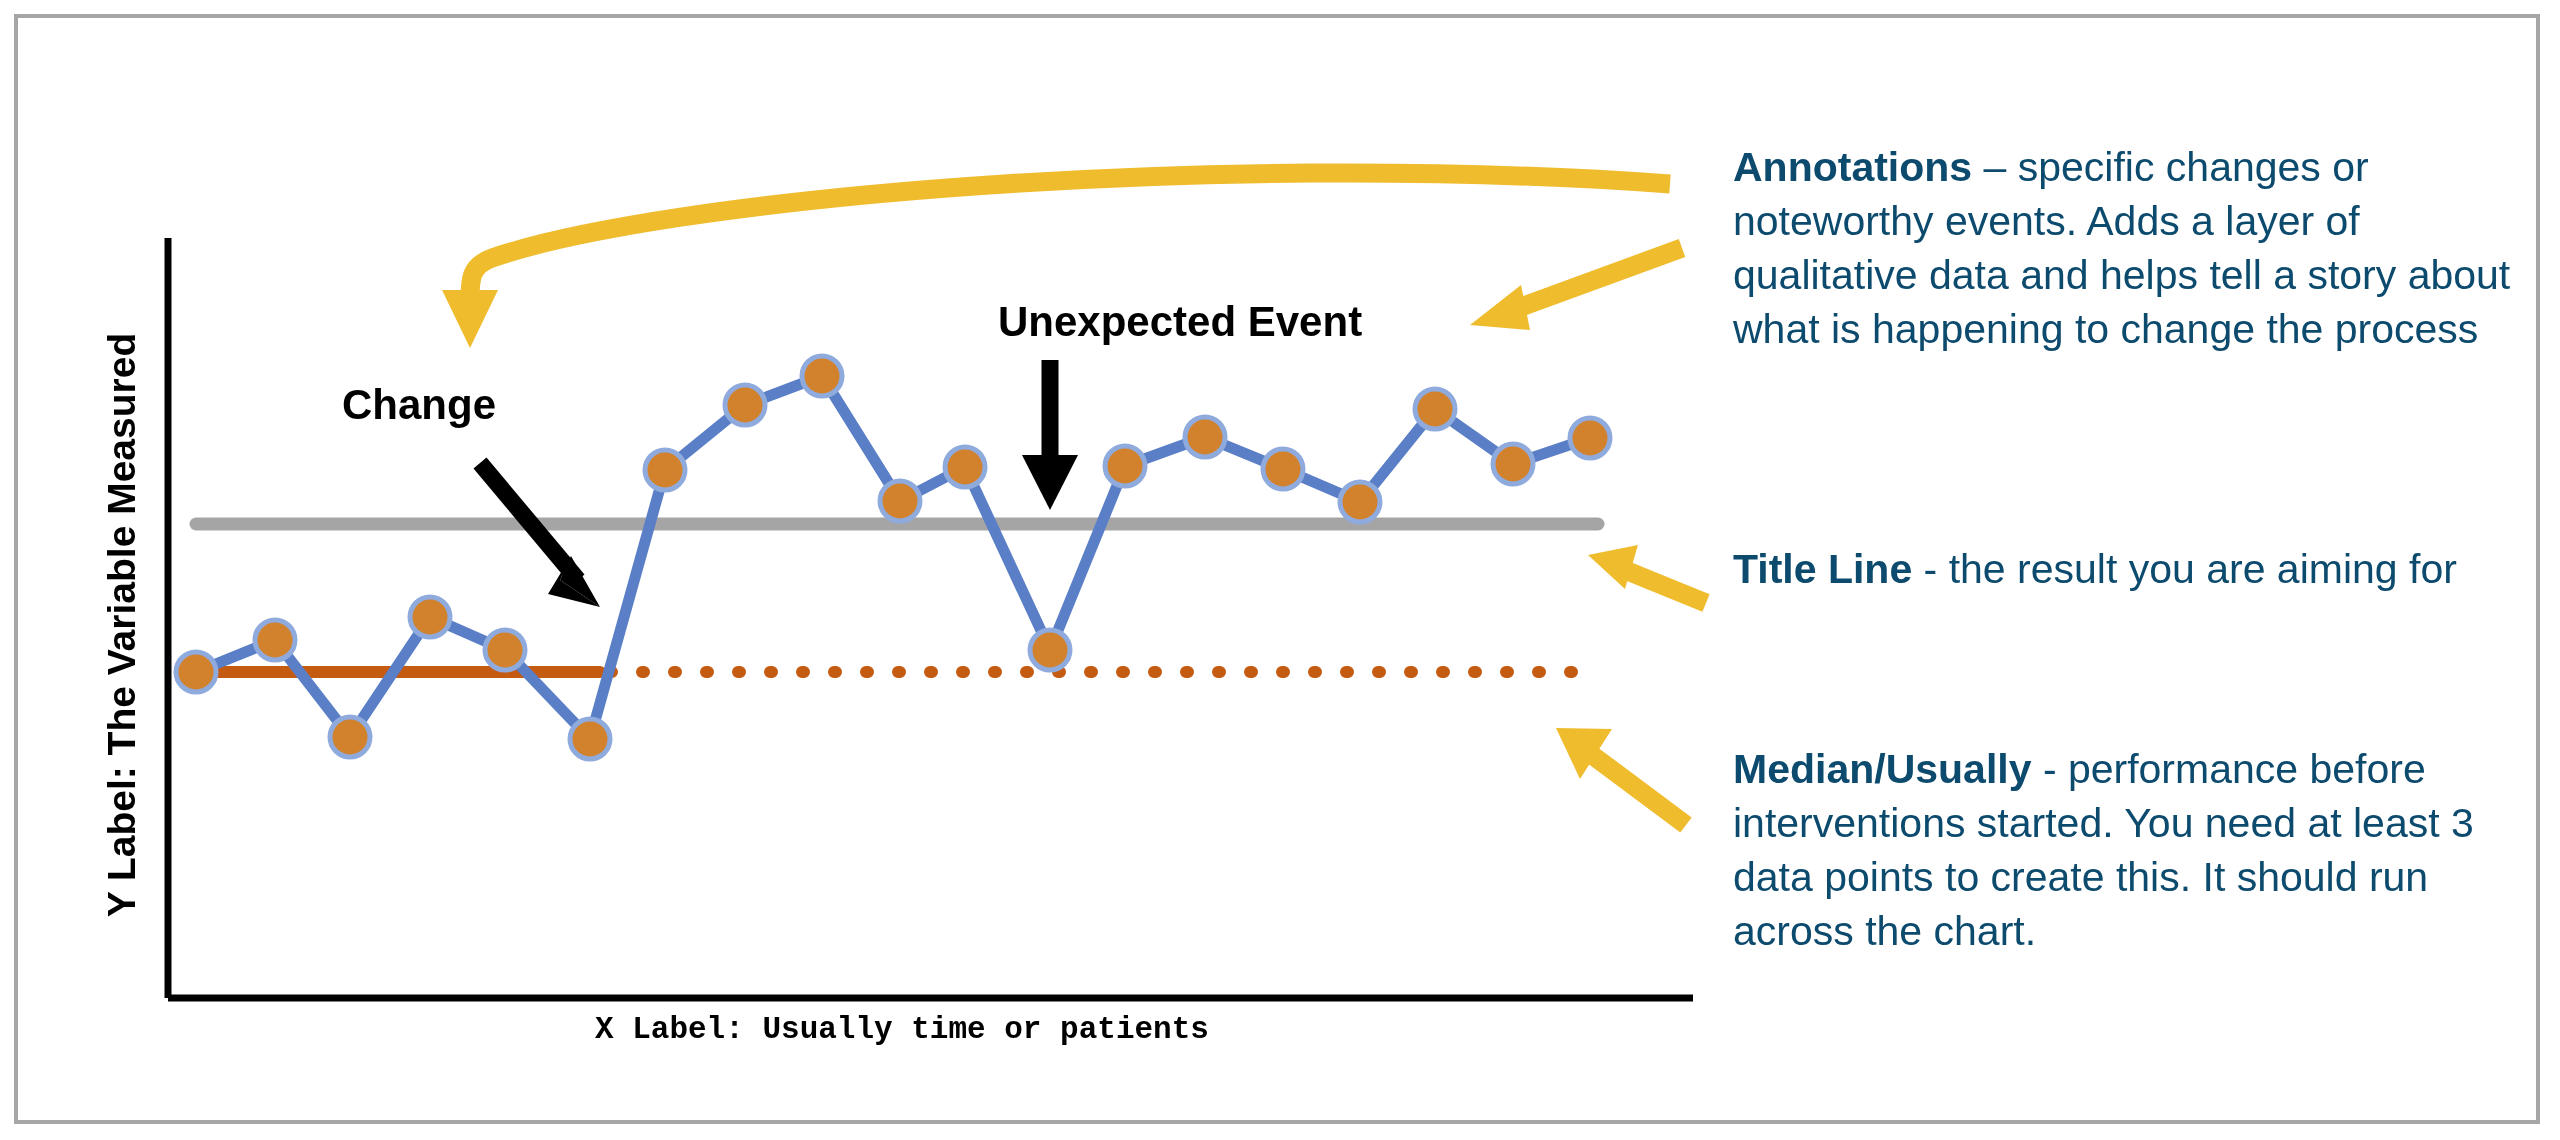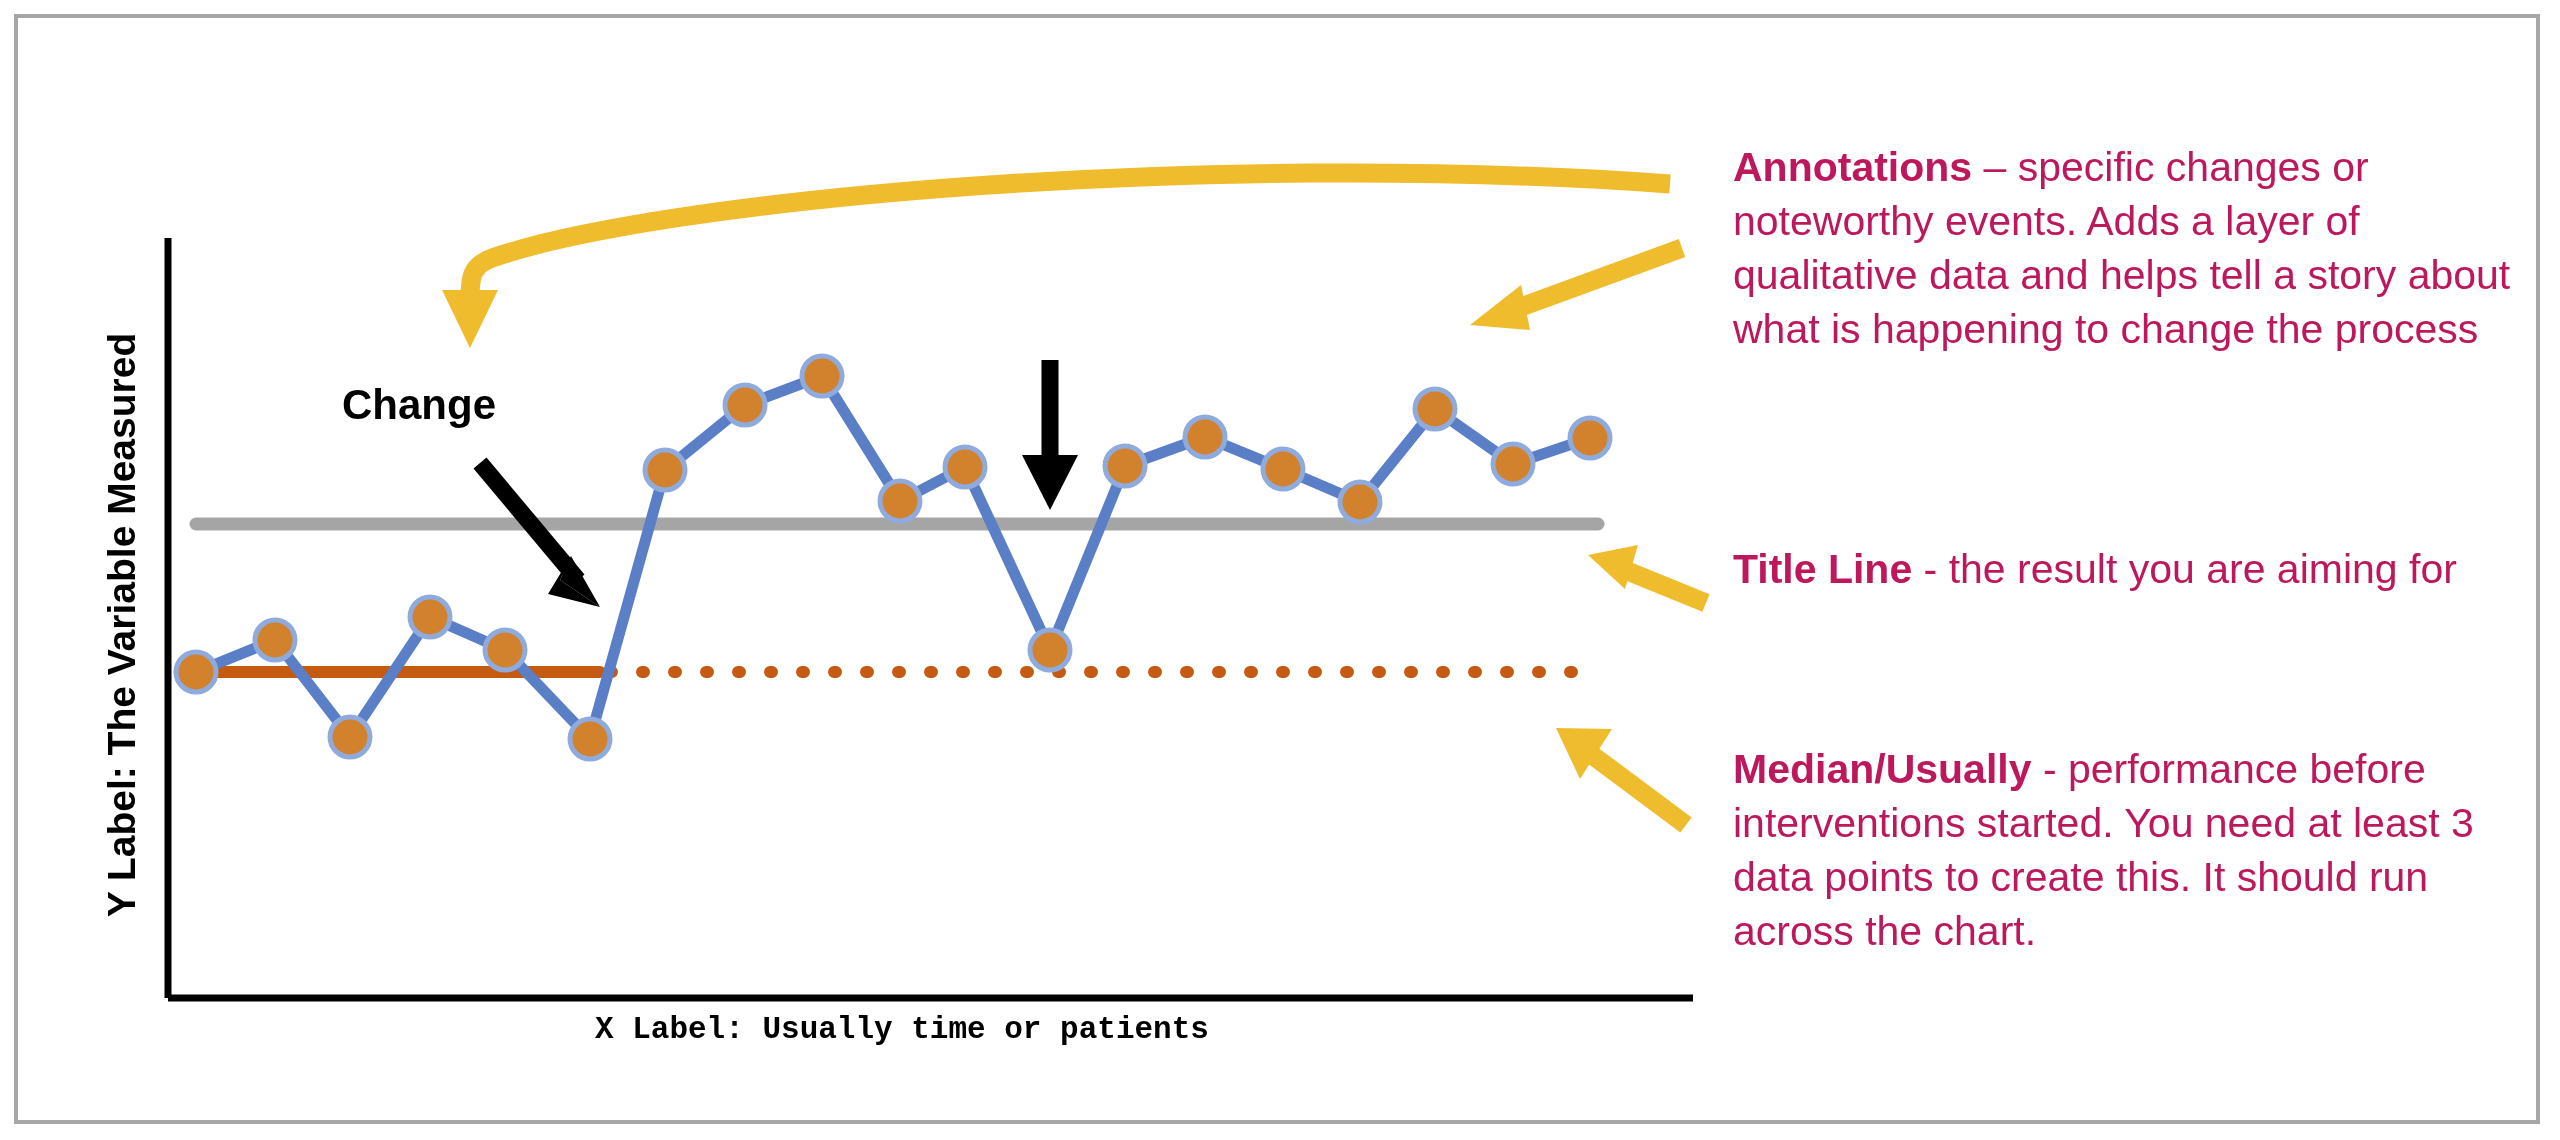--- a/index.html
+++ b/index.html
@@ -71,21 +71,21 @@
     font-weight: bold;
   }
   #label-unexpected {
     left: 998px;
     top: 298px;
     font-size: 42px;
     font-weight: bold;
   }
   .ann-block {
     position: absolute;
-    color: #be185d;
+    color: #0c4a6e;
     font-family: "Liberation Sans", sans-serif;
     font-size: 41px;
     line-height: 1.32;
   }
   .ann-block b { font-weight: bold; }
   #ann-annotations {
     left: 1733px;
     top: 140px;
     width: 800px;
   }
@@ -176,20 +176,21 @@
     </g>
   </svg>
 
 
   <div class="txt" id="y-axis-label">Y Label: The Variable Measured</div>
 
   <div class="txt" id="x-axis-label">X Label: Usually time or patients</div>
 
   <div class="txt" id="label-change">Change</div>
 
+  <div class="txt" id="label-unexpected">Unexpected Event</div>
 
   <div class="ann-block" id="ann-annotations">
     <b>Annotations</b><span> – </span><span>specific changes or noteworthy events. Adds a layer of qualitative data and helps tell a story about what is happening to change the process</span>
   </div>
 
   <div class="ann-block" id="ann-goal">
     <b>Title Line</b><span> - </span><span>the result you are aiming for</span>
   </div>
 
   <div class="ann-block" id="ann-median">

